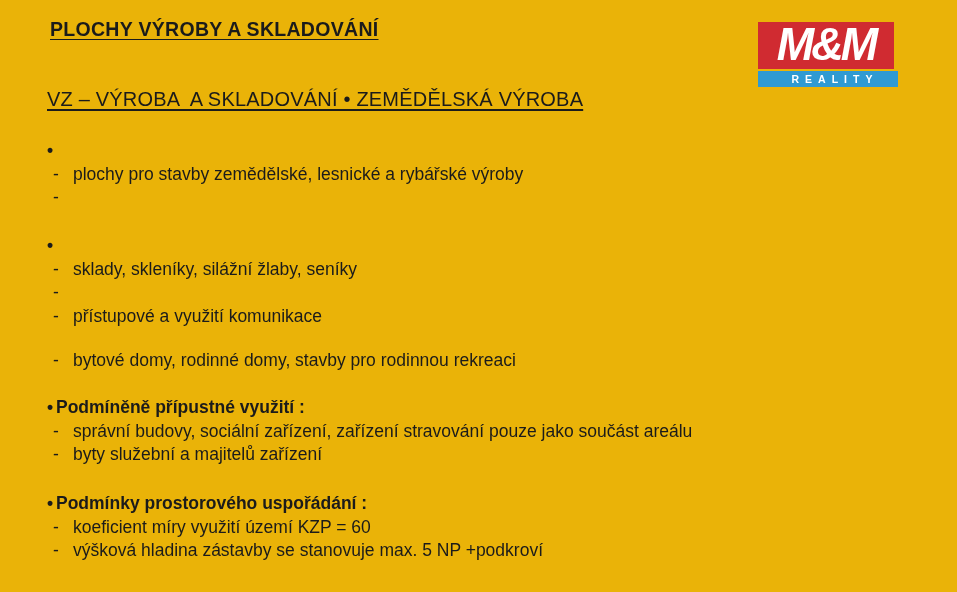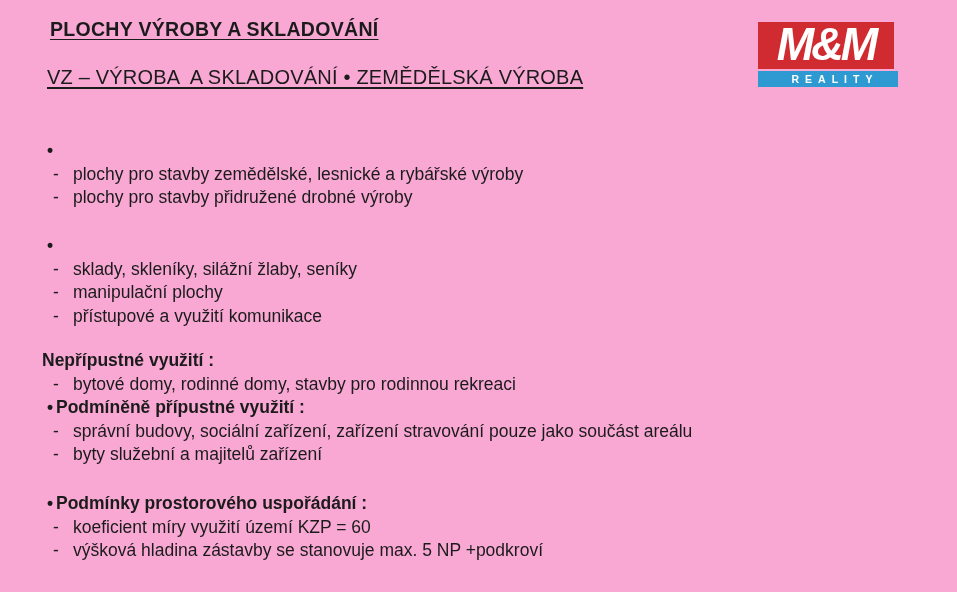--- a/index.html
+++ b/index.html
@@ -4,42 +4,42 @@
 <style>
   html, body {
     margin: 0;
     padding: 0;
     background: #ffffff;
   }
   .page {
     position: relative;
     width: 957px;
     height: 592px;
-    background: #f9a8d4;
+    background: #eab308;
     font-family: "Liberation Sans", "DejaVu Sans", sans-serif;
     color: #1b1b1b;
     overflow: hidden;
   }
 
   
   .doc-title {
     position: absolute;
     left: 50px;
     top: 18px;
     font-size: 19.5px;
     font-weight: bold;
     letter-spacing: 0.3px;
     text-decoration: underline;
     text-underline-offset: 3px;
     white-space: pre;
   }
   .doc-subtitle {
     position: absolute;
     left: 47px;
-    top: 66px;
+    top: 88px;
     font-size: 20px;
     letter-spacing: 0.2px;
     text-decoration: underline;
     text-underline-offset: 3px;
     white-space: pre;
   }
 
   
   .logo {
     position: absolute;
@@ -127,46 +127,41 @@
   <div class="section" style="top:139px">
     <div class="row hdr">
       <span class="bullet">•</span>
     </div>
     <div class="row item">
       <span class="dash">-</span>
       <span class="txt">plochy pro stavby zemědělské, lesnické a rybářské výroby</span>
     </div>
     <div class="row item">
       <span class="dash">-</span>
-      <span class="txt">plochy pro stavby přidružené drobné výroby</span>
     </div>
   </div>
 
   <div class="section" style="top:234px">
     <div class="row hdr">
       <span class="bullet">•</span>
     </div>
     <div class="row item">
       <span class="dash">-</span>
       <span class="txt">sklady, skleníky, silážní žlaby, seníky</span>
     </div>
     <div class="row item">
       <span class="dash">-</span>
-      <span class="txt">manipulační plochy</span>
     </div>
     <div class="row item">
       <span class="dash">-</span>
       <span class="txt">přístupové a využití komunikace</span>
     </div>
   </div>
 
   <div class="section" style="top:349px">
-    <div class="row hdr">
-      <span class="txt">Nepřípustné využití :</span>
-    </div>
     <div class="row item">
       <span class="dash">-</span>
       <span class="txt">bytové domy, rodinné domy, stavby pro rodinnou rekreaci</span>
     </div>
   </div>
 
   <div class="section" style="top:396px">
     <div class="row hdr">
       <span class="bullet">•</span>
       <span class="txt">Podmíněně přípustné využití :</span>

